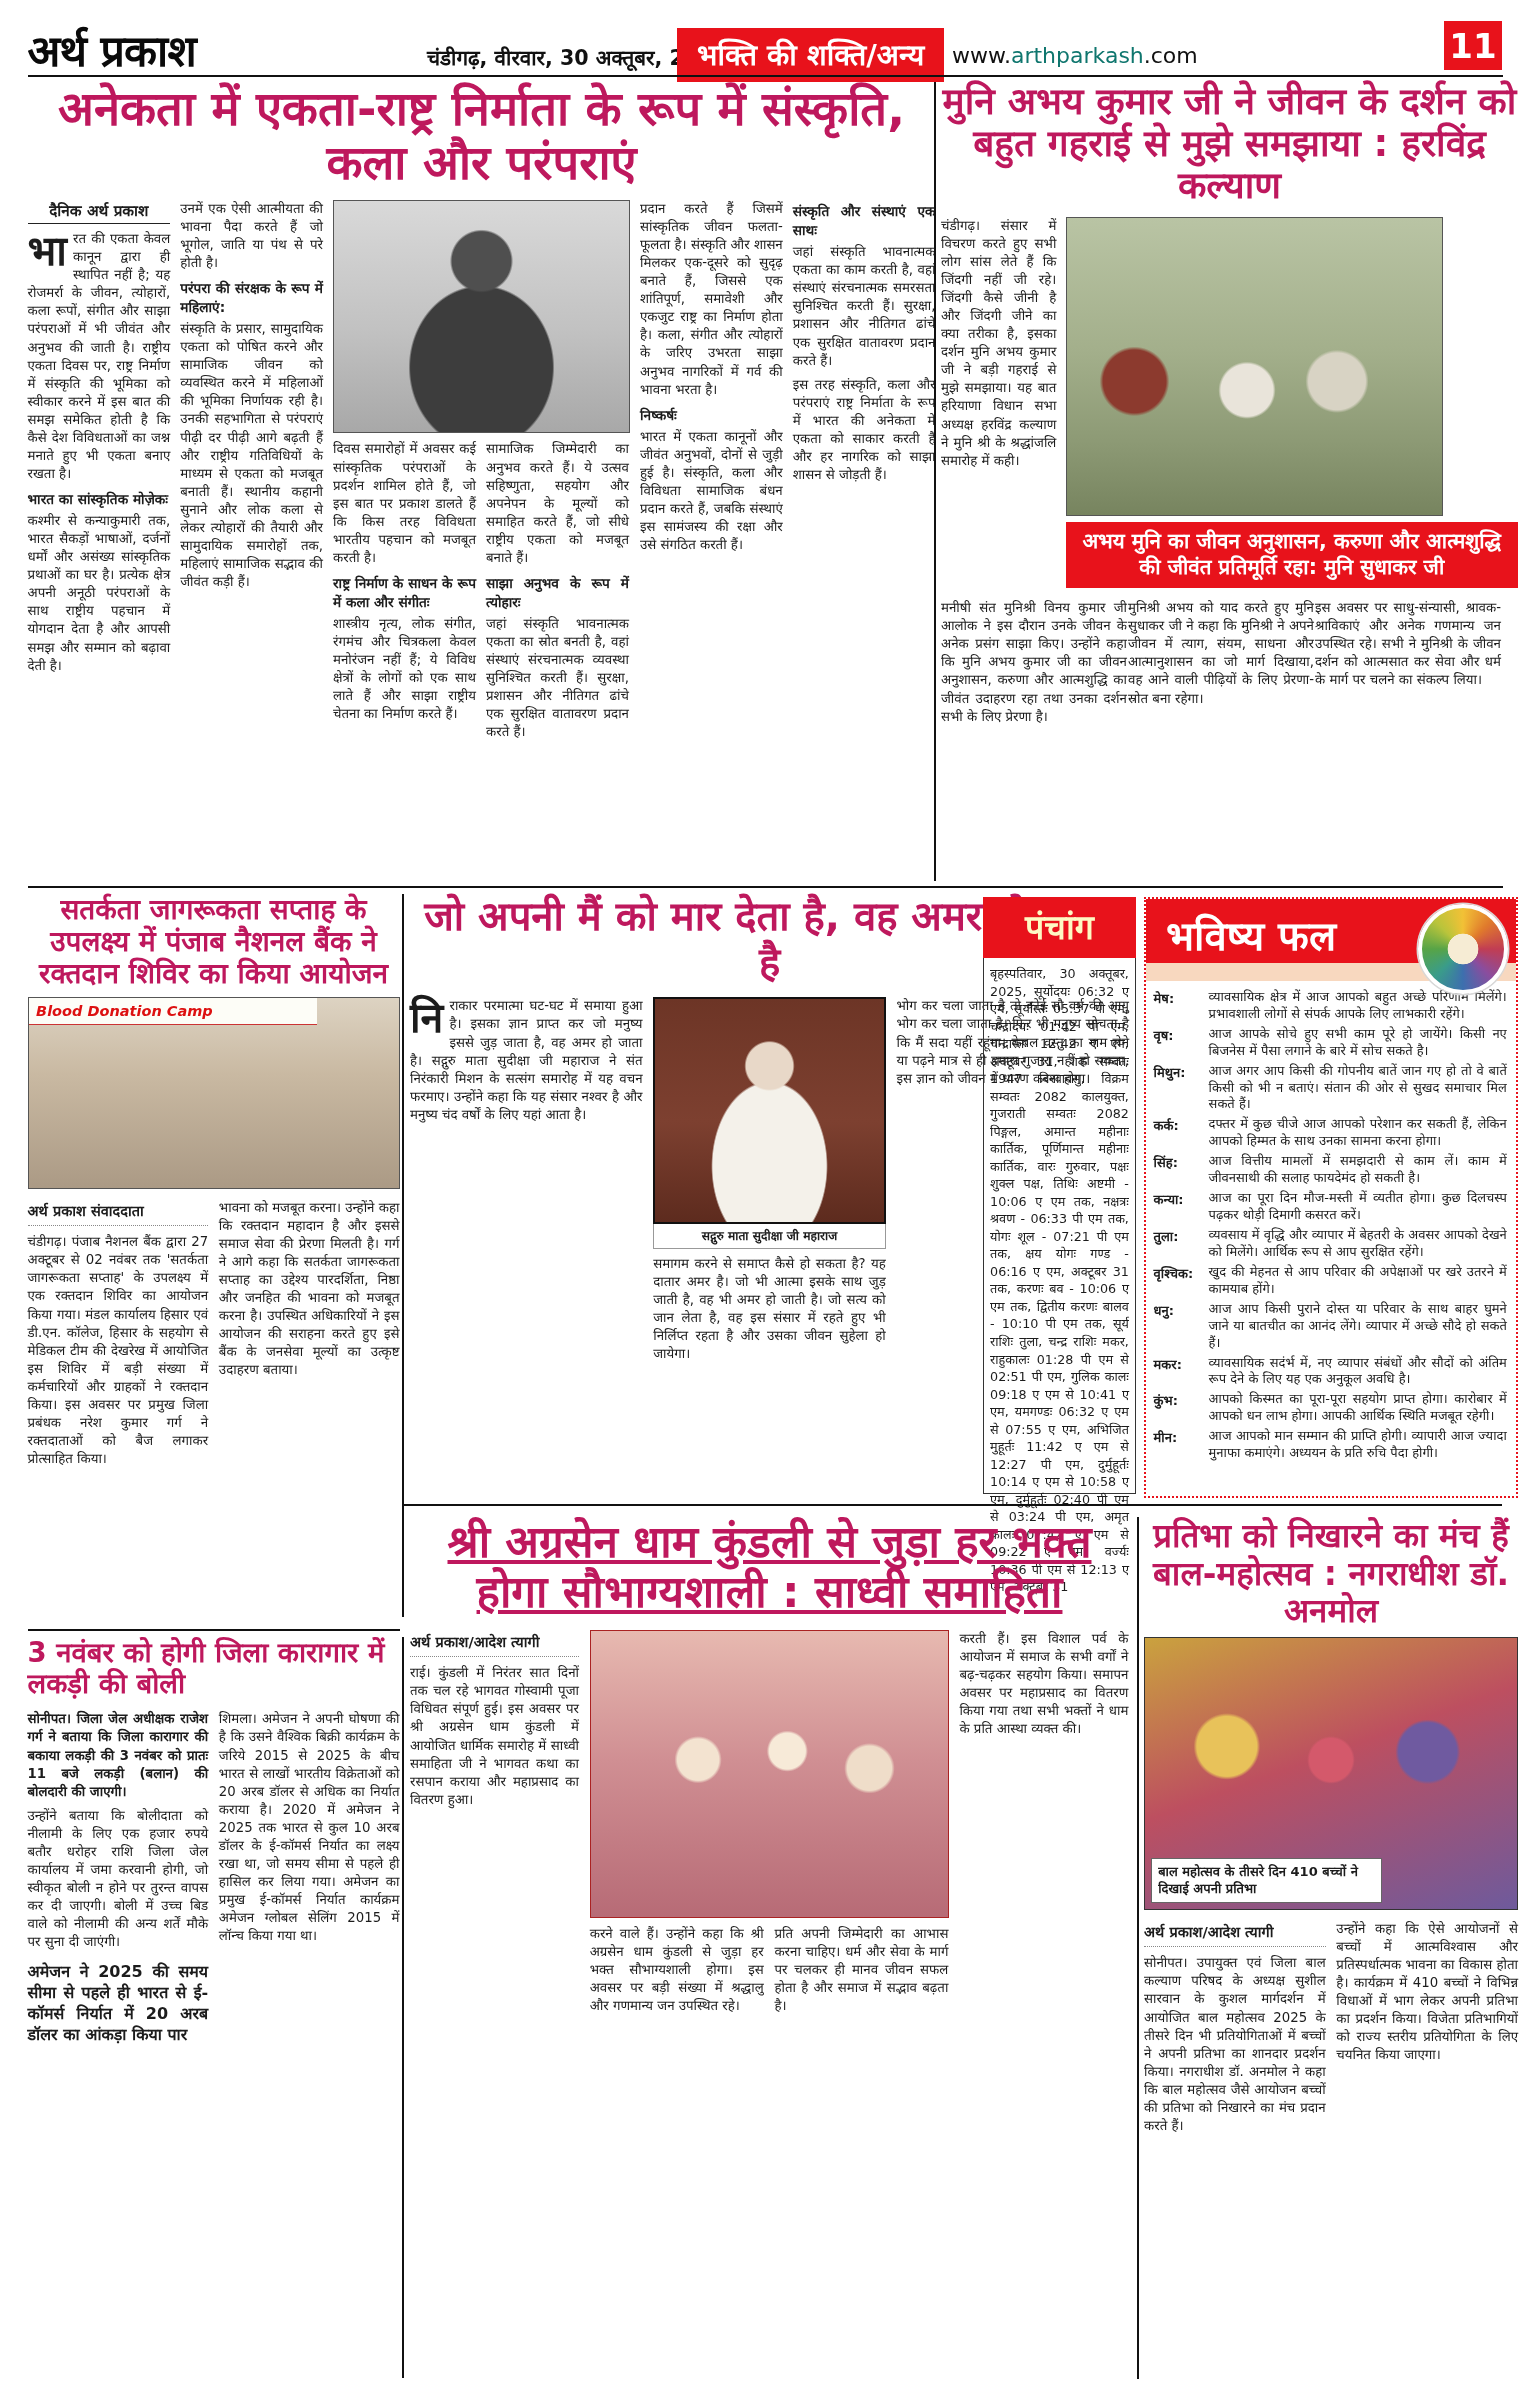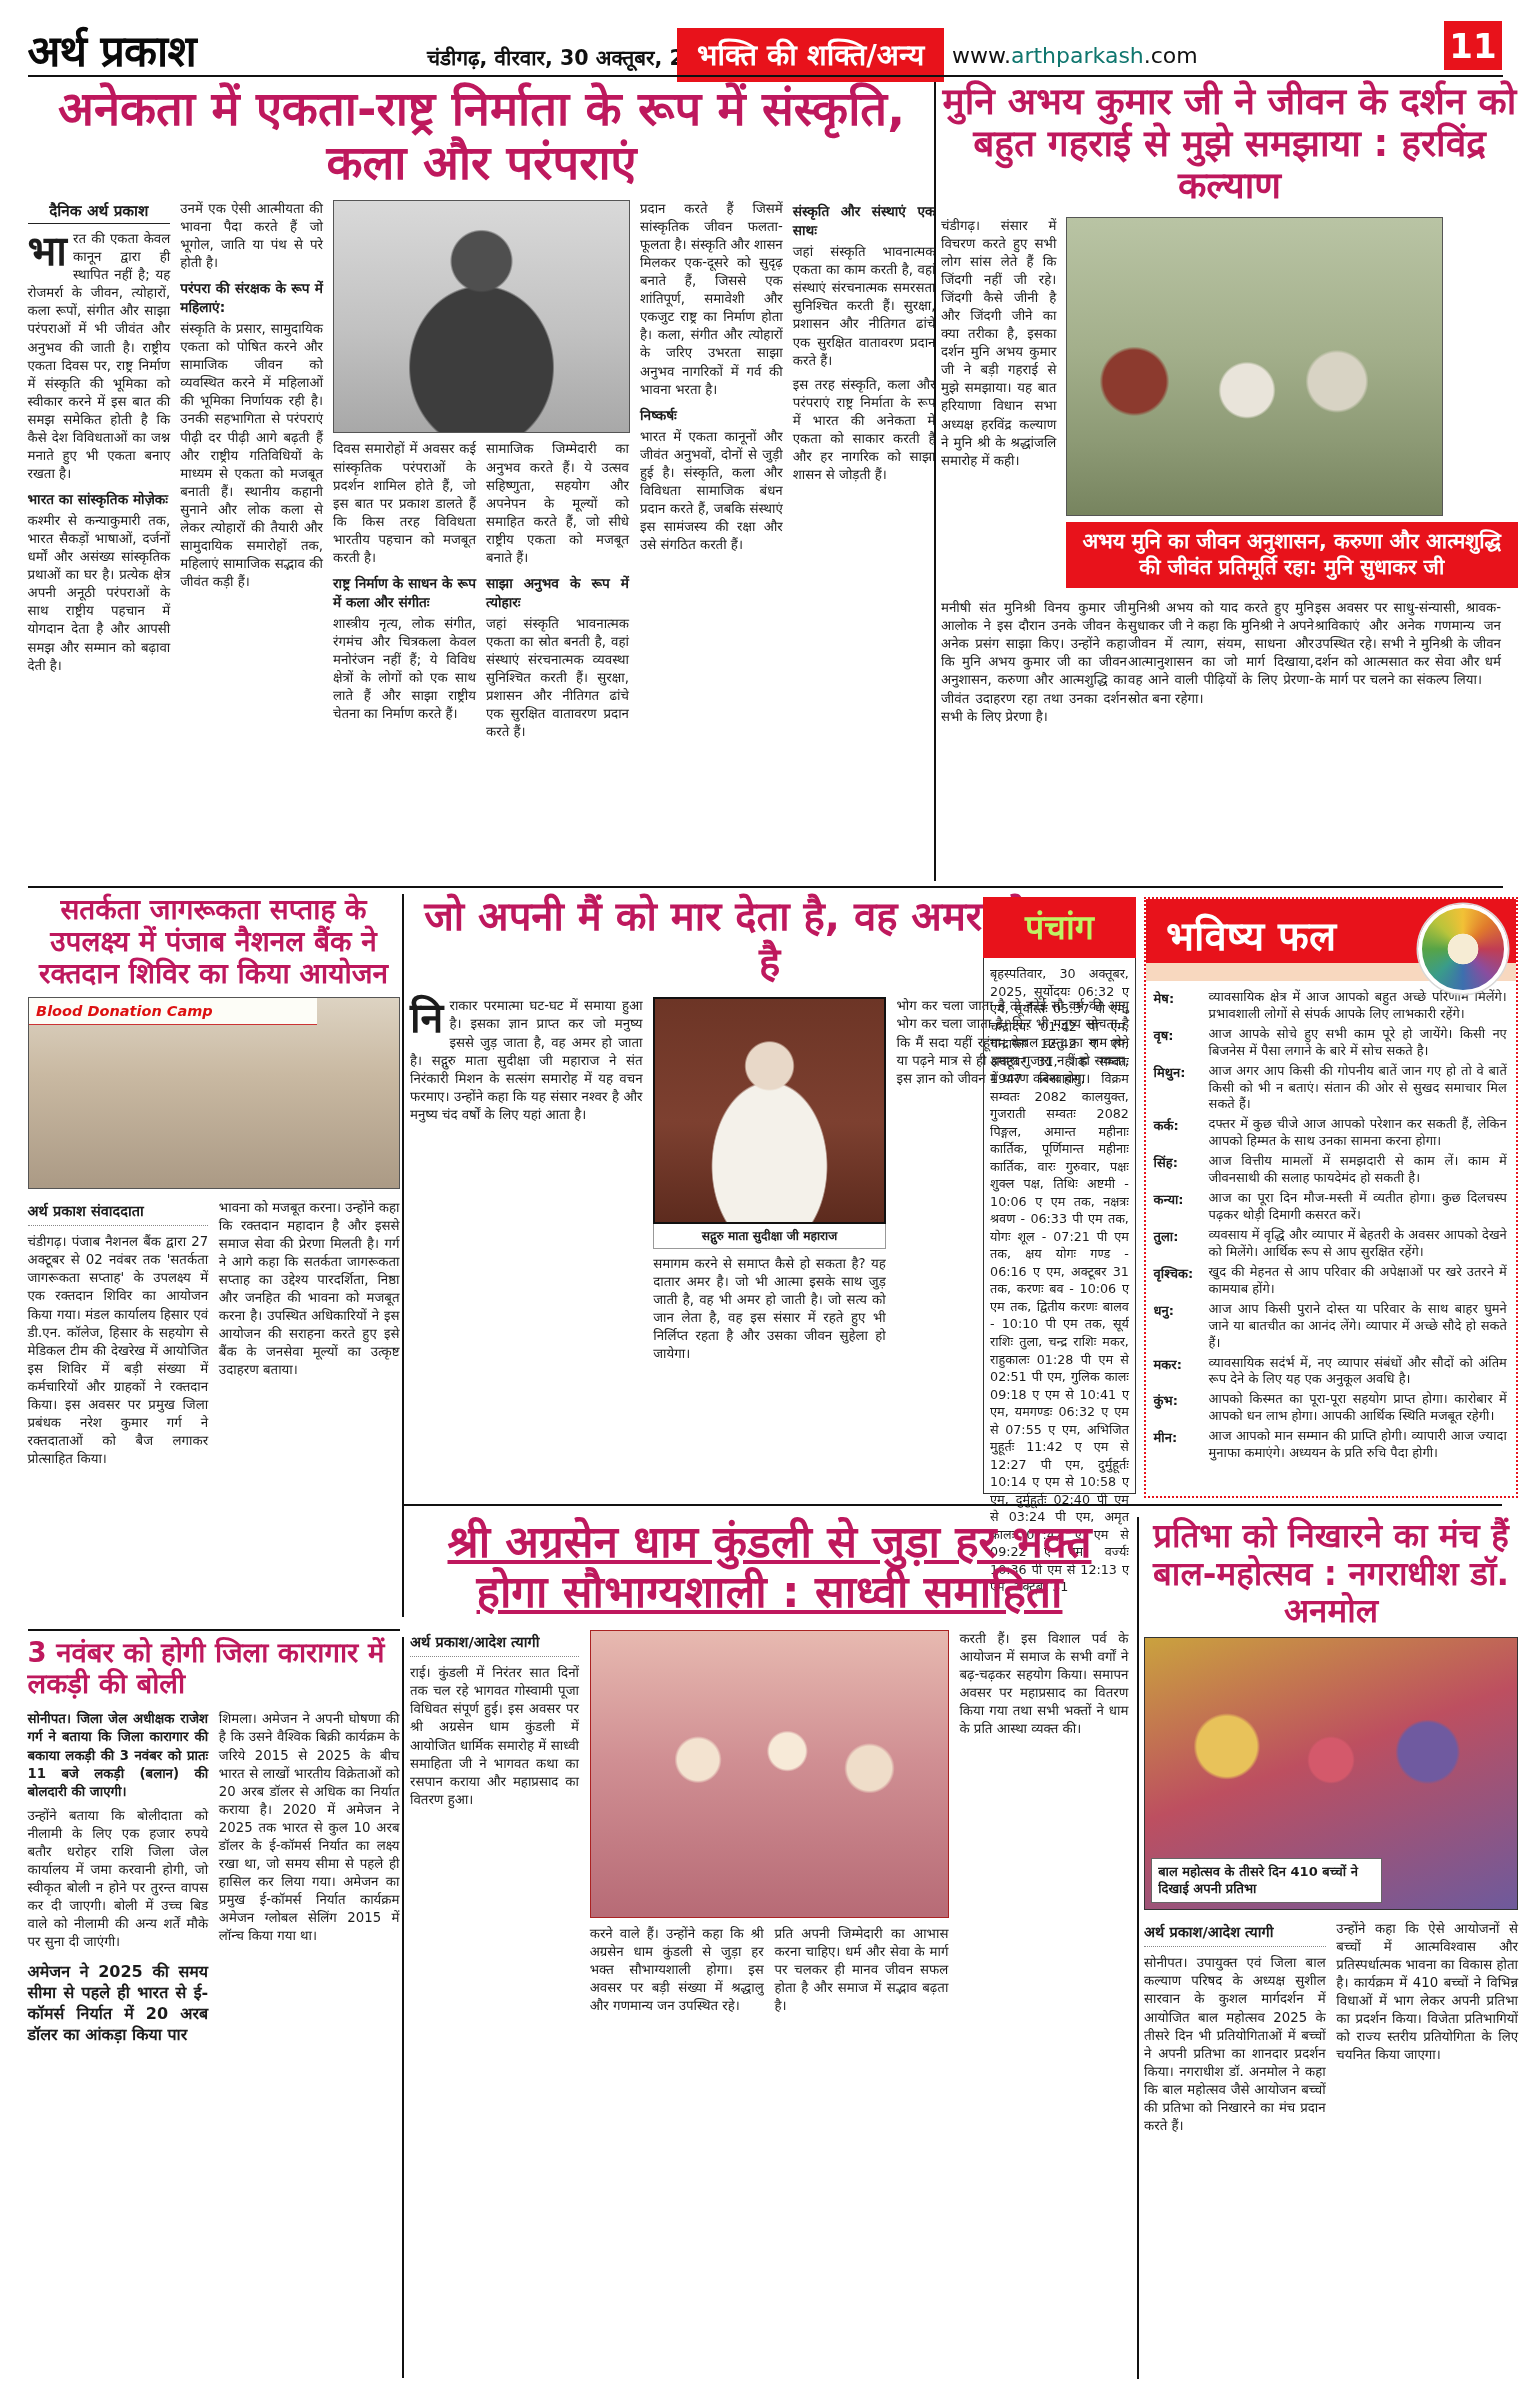--- a/index.html
+++ b/index.html
@@ -75,21 +75,21 @@
   .sec-amar .headline { font-size:40px; }
   .amar-cols { display:flex; gap:10.7px; margin-top:12.2px; }
   .amar-cols .acol { width:233px; }
   .mata-photo { width:100%; height:227px; border:2.3px solid #111;
     background:
       radial-gradient(circle at 50% 30%, #e8d8c8 0 12%, transparent 13%),
       radial-gradient(ellipse at 50% 75%, #f4f1ea 0 35%, transparent 36%),
       linear-gradient(180deg,#6d3526 0%,#7d4030 55%,#5d2b1e 100%);
   }
   
-  .pan-head { background:#e8121b; color:#bef264; font-size:34px; font-weight:bold; text-align:center; padding:6.1px 0 9.2px; }
+  .pan-head { background:#e8121b; color:#fef9c3; font-size:34px; font-weight:bold; text-align:center; padding:6.1px 0 9.2px; }
   .pan-box { border:1.5px solid #333; border-top:none; padding:6.9px 6.1px; height:536px; }
   .pan-text { font-size:12.7px; line-height:1.38; text-align:justify; }
   
   .sec-rashifal { border:2.3px dotted #e8121b; background:#fff; }
   .rf-head { position:relative; background:#e8121b; height:64px; }
   .rf-title { color:#fff; font-size:40px; font-weight:bold; padding:7.6px 0 0 20px; }
   .zodiac-wheel { position:absolute; right:7.6px; top:4.6px; width:90px; height:90px; border-radius:50%;
     border:4.6px solid #fff; box-shadow:0 0 0 1.5px #d8d8d8;
     background:
       radial-gradient(circle at 50% 50%, #f6ecd4 0 26%, transparent 27%),

